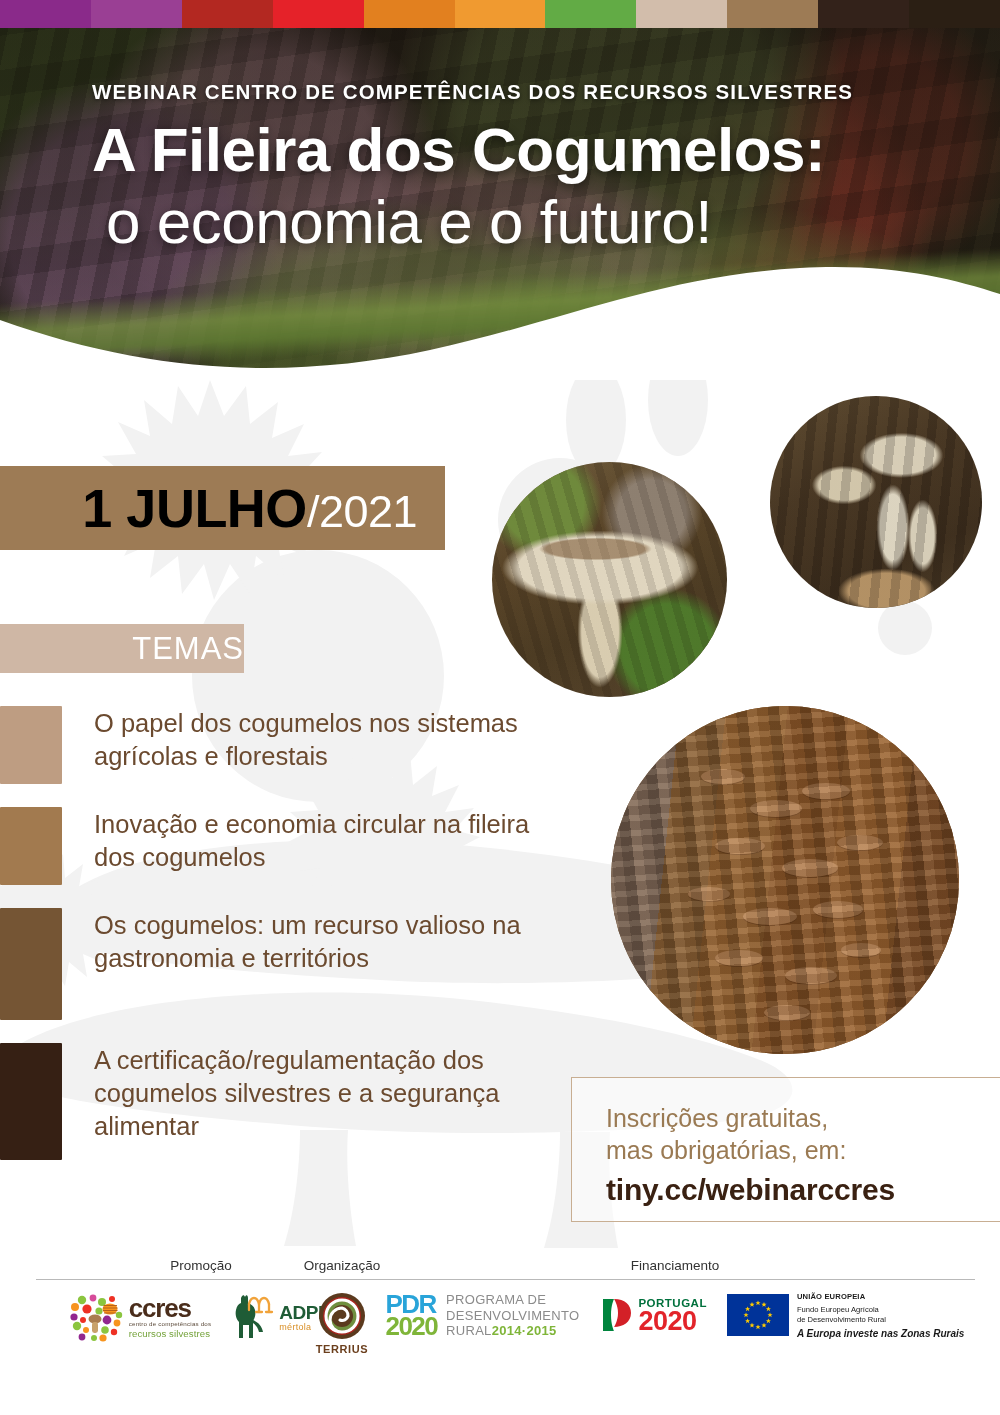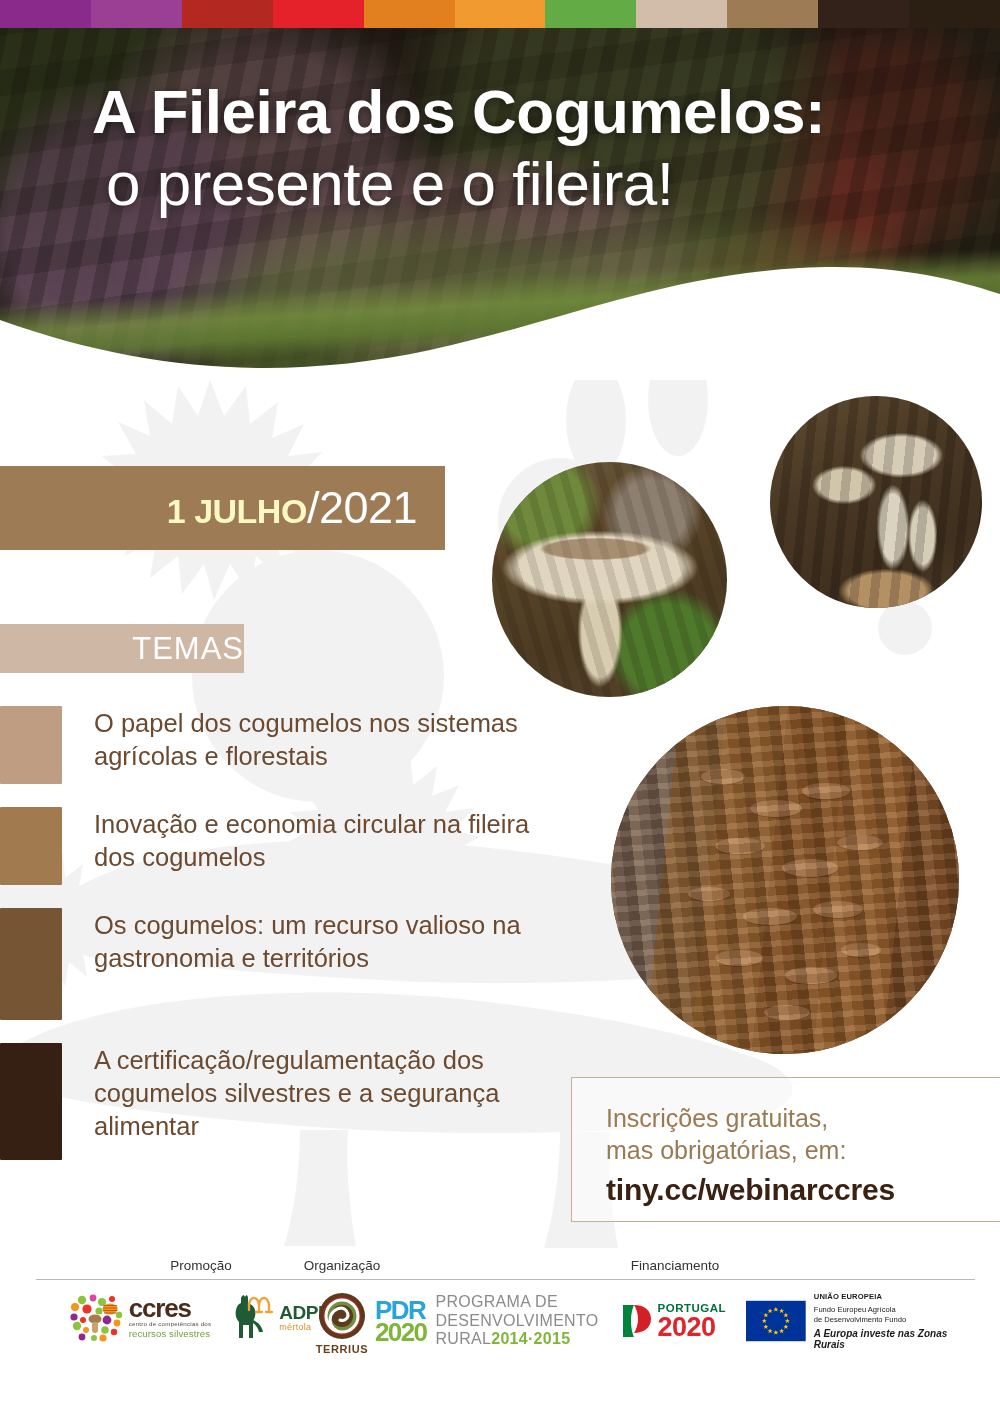--- a/index.html
+++ b/index.html
@@ -74,21 +74,21 @@
 
   
   .watermarks{position:absolute;left:0;top:360px;width:1000px;height:900px;z-index:1;}
 
   
   .date-banner{
     position:absolute;left:0;top:466px;width:445px;height:84px;background:#9d7b55;
     display:flex;align-items:center;justify-content:flex-end;z-index:20;
   }
   .date-banner .inner{padding-right:28px;white-space:nowrap;}
-  .date-strong{color:#fef9c3;font-size:34px;font-weight:800;letter-spacing:-.5px;}
+  .date-strong{color:#000000;font-size:54px;font-weight:800;letter-spacing:-.5px;}
   .date-light{color:#fff;font-size:45px;font-weight:300;letter-spacing:-.5px;}
 
   
   .temas-banner{
     position:absolute;left:0;top:624px;width:244px;height:49px;background:#cfb7a5;
     display:flex;align-items:center;justify-content:flex-end;z-index:20;
   }
   .temas-banner span{color:#fff;font-size:31px;font-weight:400;letter-spacing:1px;}
 
   
@@ -170,21 +170,21 @@
   .ccres-word{font-size:26px;font-weight:800;color:#4a2d1b;letter-spacing:-1.2px;line-height:.9;}
   .ccres-sub1{font-size:6.2px;color:#5b4a3a;letter-spacing:.2px;line-height:1.2;}
   .ccres-sub2{font-size:9.6px;color:#74a23a;letter-spacing:.1px;line-height:1.15;}
 
   .adpm-word{font-size:19px;font-weight:800;color:#1f5c36;letter-spacing:-.5px;line-height:.95;}
   .adpm-sub{font-size:9px;color:#d98f26;letter-spacing:.3px;}
 
   .terrius-word{font-size:11px;font-weight:700;color:#6b3f1d;letter-spacing:.6px;text-align:center;margin-top:3px;}
 
   .pdr-word{font-size:26px;font-weight:800;letter-spacing:-1.6px;line-height:.86;}
-  .pdr-txt{font-size:16px;color:#8b8b8b;line-height:1.18;letter-spacing:.3px;}
+  .pdr-txt{font-size:13px;color:#8b8b8b;line-height:1.18;letter-spacing:.3px;}
   .pdr-txt .yr{color:#7fb539;font-weight:700;}
 
   .pt-word{font-size:11.5px;font-weight:800;color:#00703c;letter-spacing:.5px;line-height:1;}
   .pt-2020{font-size:27px;font-weight:800;color:#e2242a;letter-spacing:-.5px;line-height:.9;}
 
   .eu-t1{font-size:7.6px;font-weight:700;color:#1a1a1a;letter-spacing:.15px;}
   .eu-t2{font-size:7.6px;color:#1a1a1a;line-height:1.38;}
   .eu-t3{font-size:10px;color:#1a1a1a;font-style:italic;font-weight:600;margin-top:2px;}
 
   .ib{display:inline-block;}
@@ -213,22 +213,23 @@
     <div class="layerC"></div>
   </div>
   <div class="hero-shade"></div>
   <div class="hero-greenband"></div>
 
   <svg class="hero-wave" viewBox="0 0 1000 140" preserveAspectRatio="none">
     <path d="M0,78 C 150,132 290,138 430,108 C 560,80 660,34 800,26 C 890,21 950,36 1000,52 L1000,140 L0,140 Z" fill="#ffffff"></path>
   </svg>
 
   <div class="hero-text">
+    <div class="kicker">WEBINAR CENTRO DE COMPETÊNCIAS DOS RECURSOS SILVESTRES</div>
     <div class="title1">A Fileira dos Cogumelos:</div>
-    <div class="title2">o presente e o fileira!</div>
+    <div class="title2">o economia e o futuro!</div>
   </div>
 </div>
 
 <svg class="watermarks" viewBox="0 0 1000 900">
   <g fill="#f2f2f2">
 
     <circle cx="318" cy="316" r="126"></circle>
     <circle cx="560" cy="160" r="62"></circle>
     <circle cx="884" cy="176" r="40"></circle>
     <circle cx="905" cy="268" r="27"></circle>
@@ -464,20 +465,20 @@
                 </g>
               <g transform="rotate(330) translate(0,-12) rotate(-330)">
                   <polygon points="0,-2.6 0.78,-0.8 2.6,-0.8 1.1,0.35 1.7,2.2 0,1.1 -1.7,2.2 -1.1,0.35 -2.6,-0.8 -0.78,-0.8"></polygon>
                 </g>
             </g>
           </g>
         </svg>
         <div>
           <div class="eu-t1">UNIÃO EUROPEIA</div>
           <div class="eu-t2" style="margin-top:4px;">Fundo Europeu Agrícola</div>
-          <div class="eu-t2">de Desenvolvimento Fundo</div>
+          <div class="eu-t2">de Desenvolvimento Rural</div>
           <div class="eu-t3">A Europa investe nas Zonas Rurais</div>
         </div>
       </div>
 
     </div>
   </div>
 </div>
 
 </body></html>

